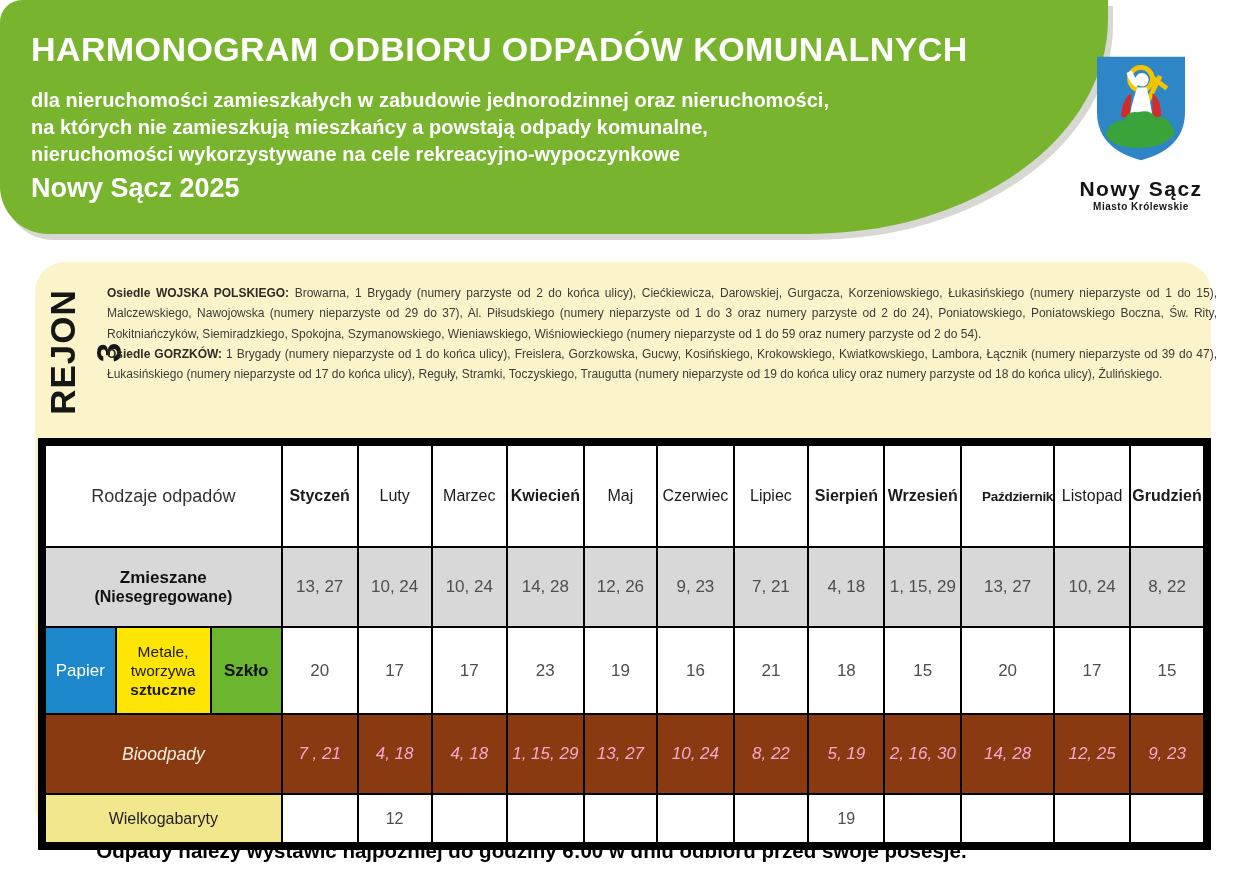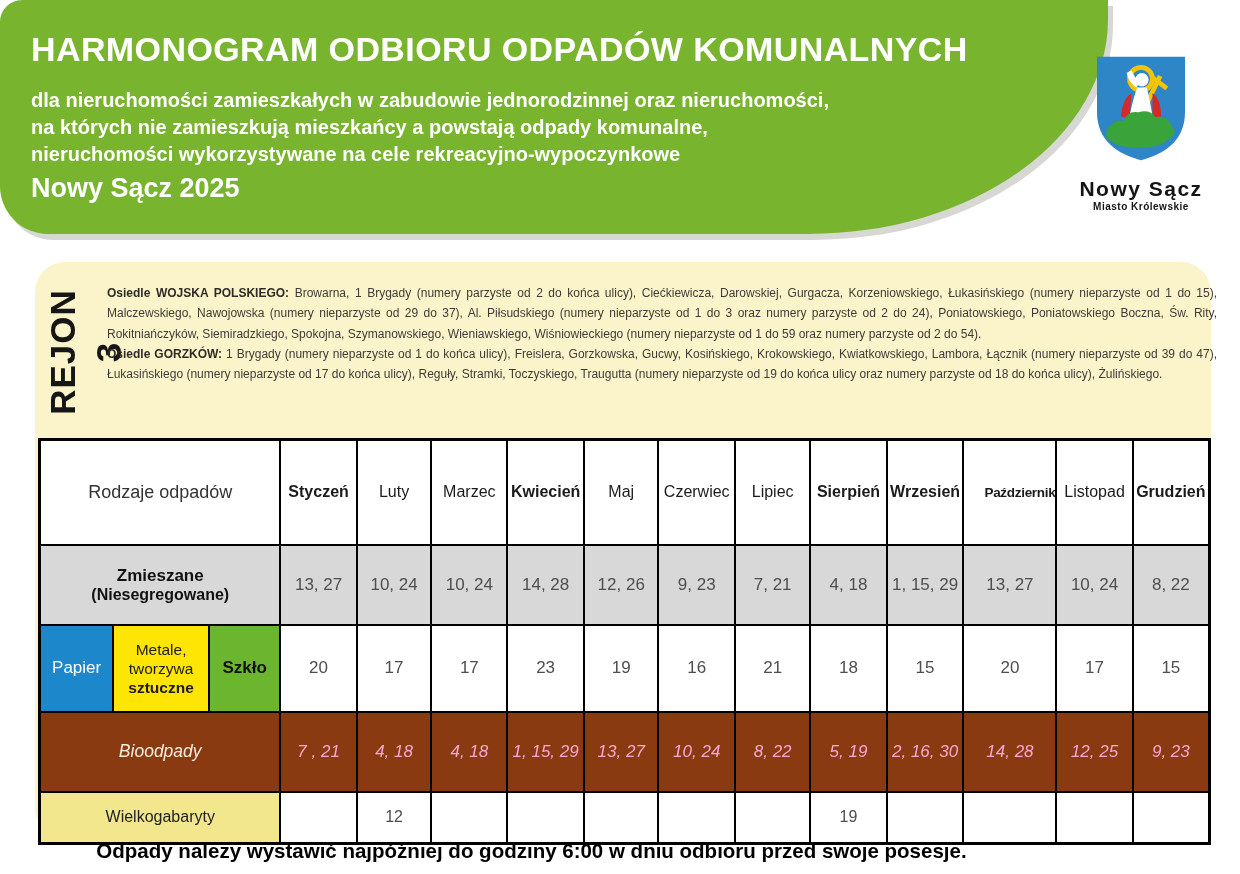--- a/index.html
+++ b/index.html
@@ -38,21 +38,21 @@
     transform:rotate(-90deg); font-size:35px; font-weight:700; color:#161616;
     text-align:center; letter-spacing:1px; line-height:46px;
   }
   .region-description{position:absolute; left:72px; top:21px; width:1110px;
     font-size:12px; line-height:20.3px; text-align:justify; color:#3E3B36;}
   .region-description p{margin:0;}
   .region-description strong{color:#2e2b27;}
 
   
   table.schedule{position:absolute; left:3px; top:176px; border-collapse:collapse;
-    table-layout:fixed; background:#fff; border:3px solid #000000;}
+    table-layout:fixed; background:#fff; border:8px solid #000000;}
   .schedule td{border:2px solid #000; text-align:center; vertical-align:middle;
     padding:0; overflow:hidden;}
   .col-paper{width:75px;} .col-metal{width:97px;} .col-glass{width:73px;} .col-month{width:77px;}
   tr.head-row{height:105px;} tr.gray-row{height:80px;} tr.seg-row{height:87px;}
   tr.bio-row{height:80px;} tr.wk-row{height:52px;}
 
   .corner-cell{font-size:18px; color:#333; background:#fff;}
   .month-cell{font-size:16px; color:#1b1b1b; background:#fff;}
   .month-cell.bold{font-weight:700;}
   .month-cell.small{font-size:13.5px; letter-spacing:-.3px;padding-left:20px;}

